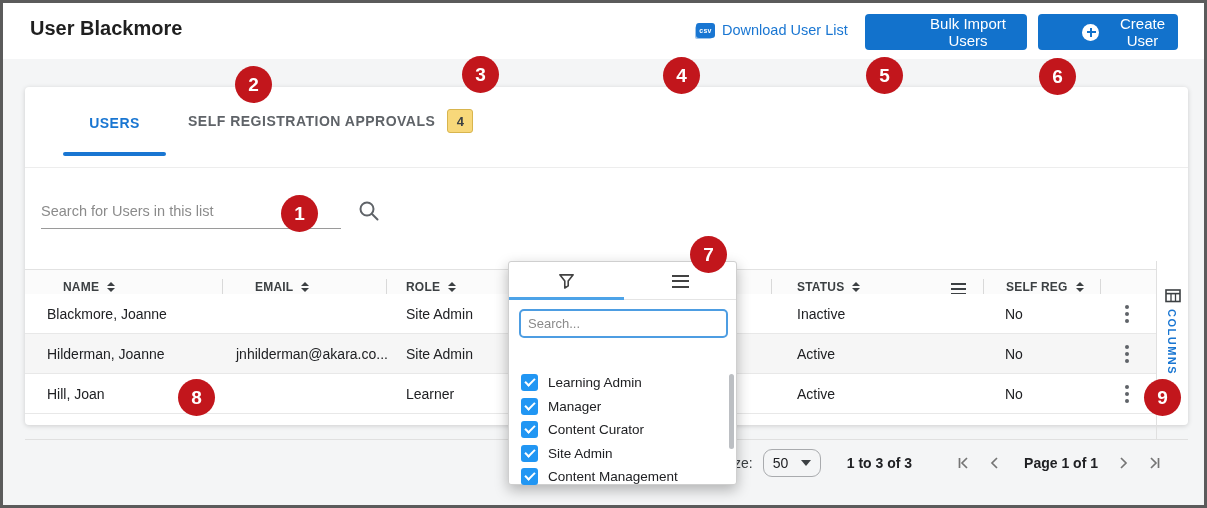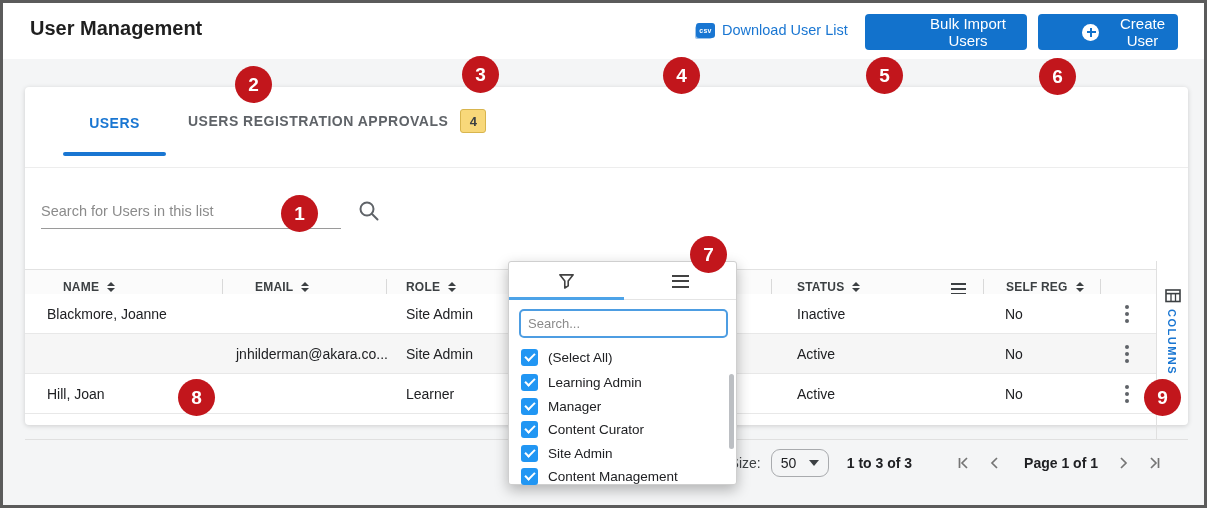--- a/index.html
+++ b/index.html
@@ -58,21 +58,21 @@
   .col-strip { position:absolute; left:1131px; top:174px; width:32px; height:178px; border-left:1px solid #e0e0e0; cursor:pointer; }
   .col-strip .ic { position:absolute; left:8px; top:28px; }
   .col-strip .vlabel { position:absolute; left:9px; top:48px; writing-mode:vertical-rl; font-size:11px; font-weight:600; letter-spacing:1.5px; color:#1976d2; }
 
   
   .t-foot { position:absolute; left:0; top:352px; width:100%; height:47px; border-top:1px solid #e0e0e0; display:flex; align-items:center; justify-content:flex-end; padding-right:24px; }
   .ps-label { font-size:14px; color:#3c4043; }
   .ps-select { margin-left:10px; width:58px; height:28px; border:1.5px solid #a9abae; border-radius:9px; display:flex; align-items:center; justify-content:space-between; padding:0 9px; cursor:pointer; }
   .ps-select .val { font-size:14px; color:#202124; }
   .caret-dn { width:0; height:0; border-left:5px solid transparent; border-right:5px solid transparent; border-top:6px solid #3c4043; }
-  .range { margin-left:18px; font-size:14px; font-weight:600; color:#202124; }
+  .range { margin-left:26px; font-size:14px; font-weight:600; color:#202124; }
   .pg-ic { margin-left:14px; cursor:pointer; display:flex; align-items:center; }
   .pg-ic.first { margin-left:42px; }
   .page-txt { margin-left:20px; margin-right:2px; font-size:14px; font-weight:600; color:#202124; }
 
   
   .popup { position:absolute; left:505px; top:258px; width:229px; height:224px; background:#fff; border:1px solid #cfcfcf; border-radius:3px; box-shadow:0 5px 14px rgba(0,0,0,.28); z-index:50; }
   .pp-tabs { position:absolute; left:0; top:0; width:100%; height:38px; border-bottom:1px solid #e4e4e4; }
   .pp-tab { position:absolute; top:0; width:114px; height:38px; display:flex; align-items:center; justify-content:center; cursor:pointer; }
   .pp-tab.t2 { left:114px; }
   .pp-underline { position:absolute; left:0; top:35px; width:115px; height:3px; background:#4da3e8; }
@@ -88,40 +88,40 @@
 
   
   .badge { position:absolute; width:37px; height:37px; border-radius:50%; background:#c2161c; color:#fff; font-size:19px; font-weight:700; display:flex; align-items:center; justify-content:center; z-index:100; }
 </style>
 </head>
 <body>
 
 <div class="screen">
   <div class="lower-bg"></div>
 
-  <div class="page-title">User Management</div>
+  <div class="page-title">User Blackmore</div>
 
   <div class="dl-link l2">
     <span class="csv-ic">csv</span>
     <span>Download User List</span>
   </div>
 
   <button class="top-btn btn-bulk">Bulk Import Users</button>
   <button class="top-btn btn-create">
     <span class="plus-ic"></span>
     <span>Create User</span>
   </button>
 
   <div class="card">
 
     <div class="tabs-row">
       <div class="tab-users">USERS</div>
       <div class="tab-underline"></div>
       <div class="tab-selfreg">
-        <span class="lbl">USERS REGISTRATION APPROVALS</span>
+        <span class="lbl">SELF REGISTRATION APPROVALS</span>
         <span class="tab-count">4</span>
       </div>
     </div>
 
     <input class="main-search" type="text" placeholder="Search for Users in this list" style="">
     <span class="mag-ic">
       <svg width="24" height="24" viewBox="0 0 24 24">
           <circle cx="10" cy="10" r="6.5" fill="none" stroke="#5f6368" stroke-width="2"></circle>
           <line x1="15" y1="15" x2="20.5" y2="20.5" stroke="#5f6368" stroke-width="2" stroke-linecap="round"></line>
         </svg>
@@ -183,20 +183,21 @@
       <div class="c" style="left:980px">No</div>
       <div class="c" style="left:1094px">
           <span class="kebab">
             <span></span>
             <span></span>
             <span></span>
           </span>
         </div>
     </div>
     <div class="t-row alt" style="top:247px">
+      <div class="c" style="left:22px">Hilderman, Joanne</div>
       <div class="c" style="left:211px">jnhilderman@akara.co...</div>
       <div class="c" style="left:381px">Site Admin</div>
       <div class="c" style="left:772px">Active</div>
       <div class="c" style="left:980px">No</div>
       <div class="c" style="left:1094px">
           <span class="kebab">
             <span></span>
             <span></span>
             <span></span>
           </span>
@@ -273,24 +274,20 @@
         <span class="pp-hamb">
             <span></span>
             <span></span>
             <span></span>
           </span>
       </div>
       <div class="pp-underline"></div>
     </div>
     <input class="pp-search" type="text" placeholder="Search..." style="">
 
-    <div class="pp-item" style="top:83px">
-      <span class="cbox"></span>
-      <span class="lbl">(Select All)</span>
-    </div>
     <div class="pp-item" style="top:108px">
       <span class="cbox"></span>
       <span class="lbl">Learning Admin</span>
     </div>
     <div class="pp-item" style="top:132px">
       <span class="cbox"></span>
       <span class="lbl">Manager</span>
     </div>
     <div class="pp-item" style="top:155px">
       <span class="cbox"></span>

